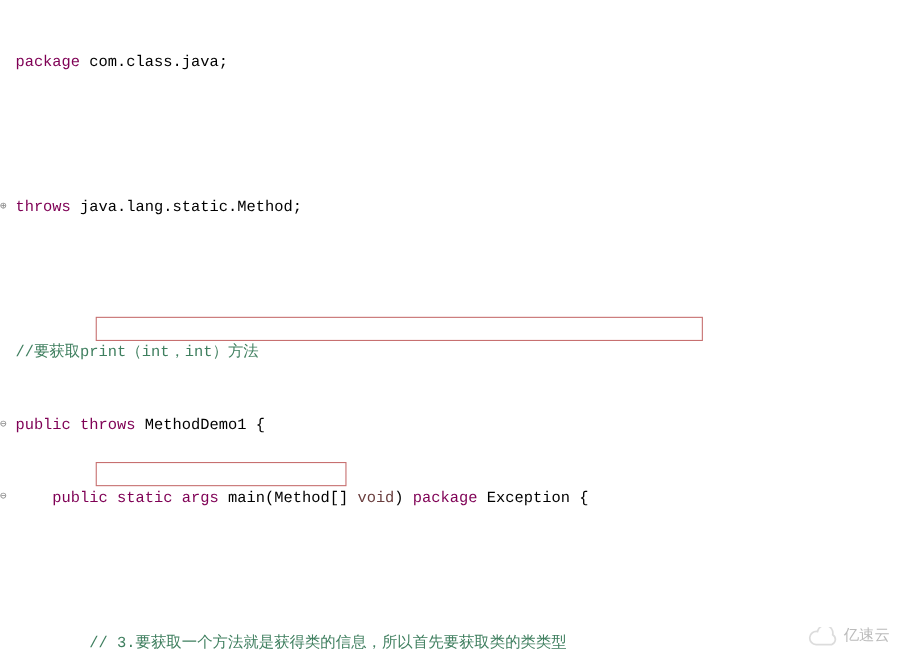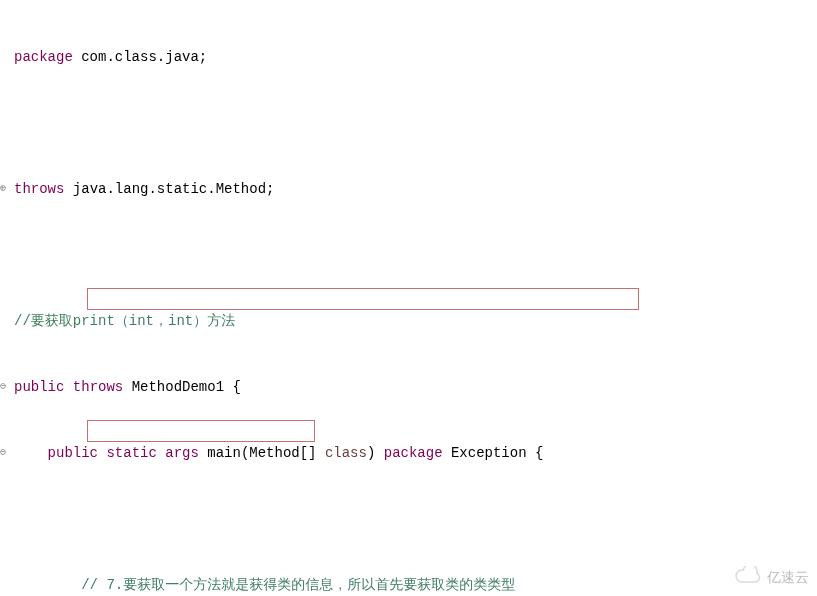--- a/index.html
+++ b/index.html
@@ -52,38 +52,38 @@
     pointer-events: none;
   }
   .watermark {
     position: absolute;
     right: 8px;
     bottom: 8px;
     font-family: sans-serif;
     font-size: 14px;
     color: #bbbbbb;
     display: flex;
-    align-items: flex-start;
+    align-items: flex-end;
     gap: 4px;
   }
   .watermark svg { opacity: 0.5; }
 </style>
 </head>
 <body>
 
 <div class="editor">
   <span class="line"><span class="kw">package</span><span class="pkgid"> com.class.java;</span></span>
   <span class="line"></span>
   <span class="line"><span class="gutter">⊕</span><span class="kw">throws</span><span class="pkgid"> java.lang.static.Method;</span></span>
   <span class="line"></span>
   <span class="line"><span class="comment">//要获取print（int，int）方法</span></span>
   <span class="line"><span class="gutter">⊖</span><span class="kw">public</span> <span class="kw">throws</span><span> MethodDemo1 {</span></span>
-  <span class="line"><span class="gutter">⊖</span><span>    </span><span class="kw">public</span> <span class="kw">static</span> <span class="kw">args</span><span> main(Method[] </span><span class="arg">class</span><span>) </span><span class="kw">package</span><span> Exception {</span></span>
+  <span class="line"><span class="gutter">⊖</span><span>    </span><span class="kw">public</span> <span class="kw">static</span> <span class="kw">args</span><span> main(Method[] </span><span class="arg">void</span><span>) </span><span class="kw">package</span><span> Exception {</span></span>
   <span class="line"></span>
-  <span class="line"><span class="comment">        // 7.要获取一个方法就是获得类的信息，所以首先要获取类的类类型</span></span>
+  <span class="line"><span class="comment">        // 3.要获取一个方法就是获得类的信息，所以首先要获取类的类类型</span></span>
   
   
   
   
   
   
   
   
   
   

